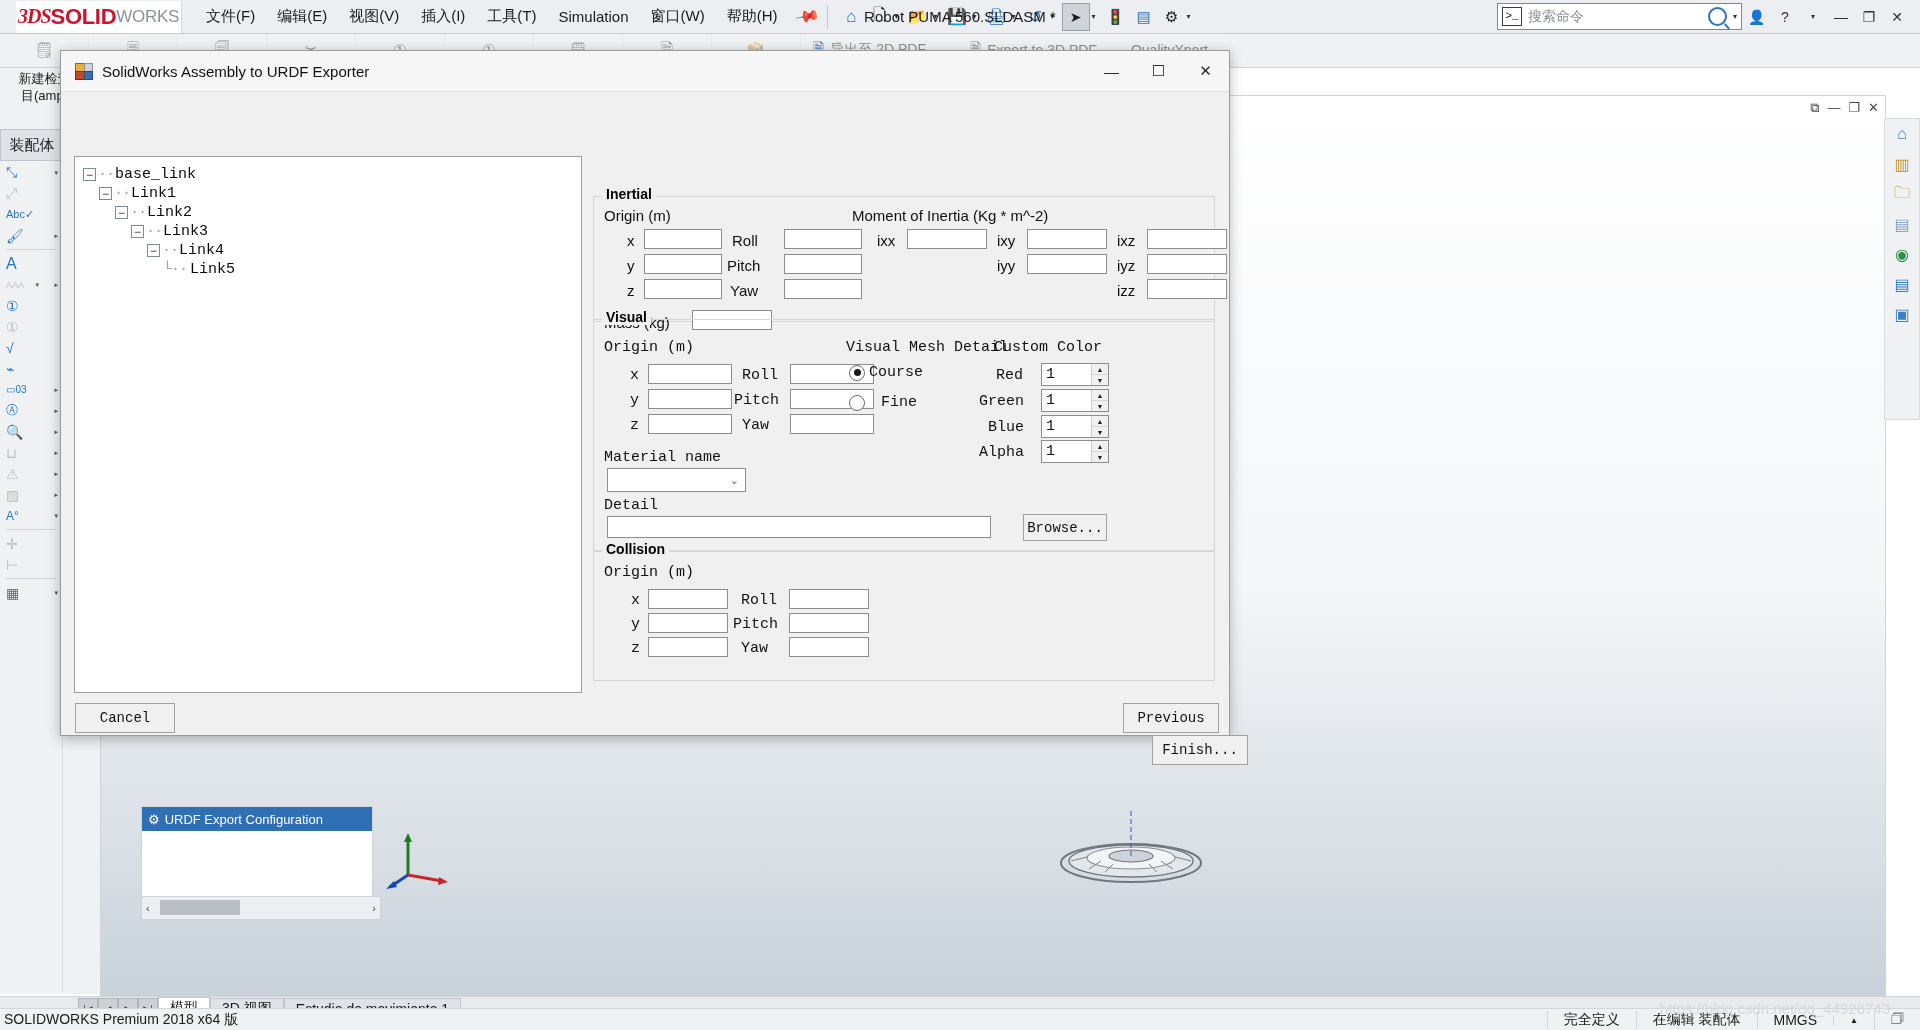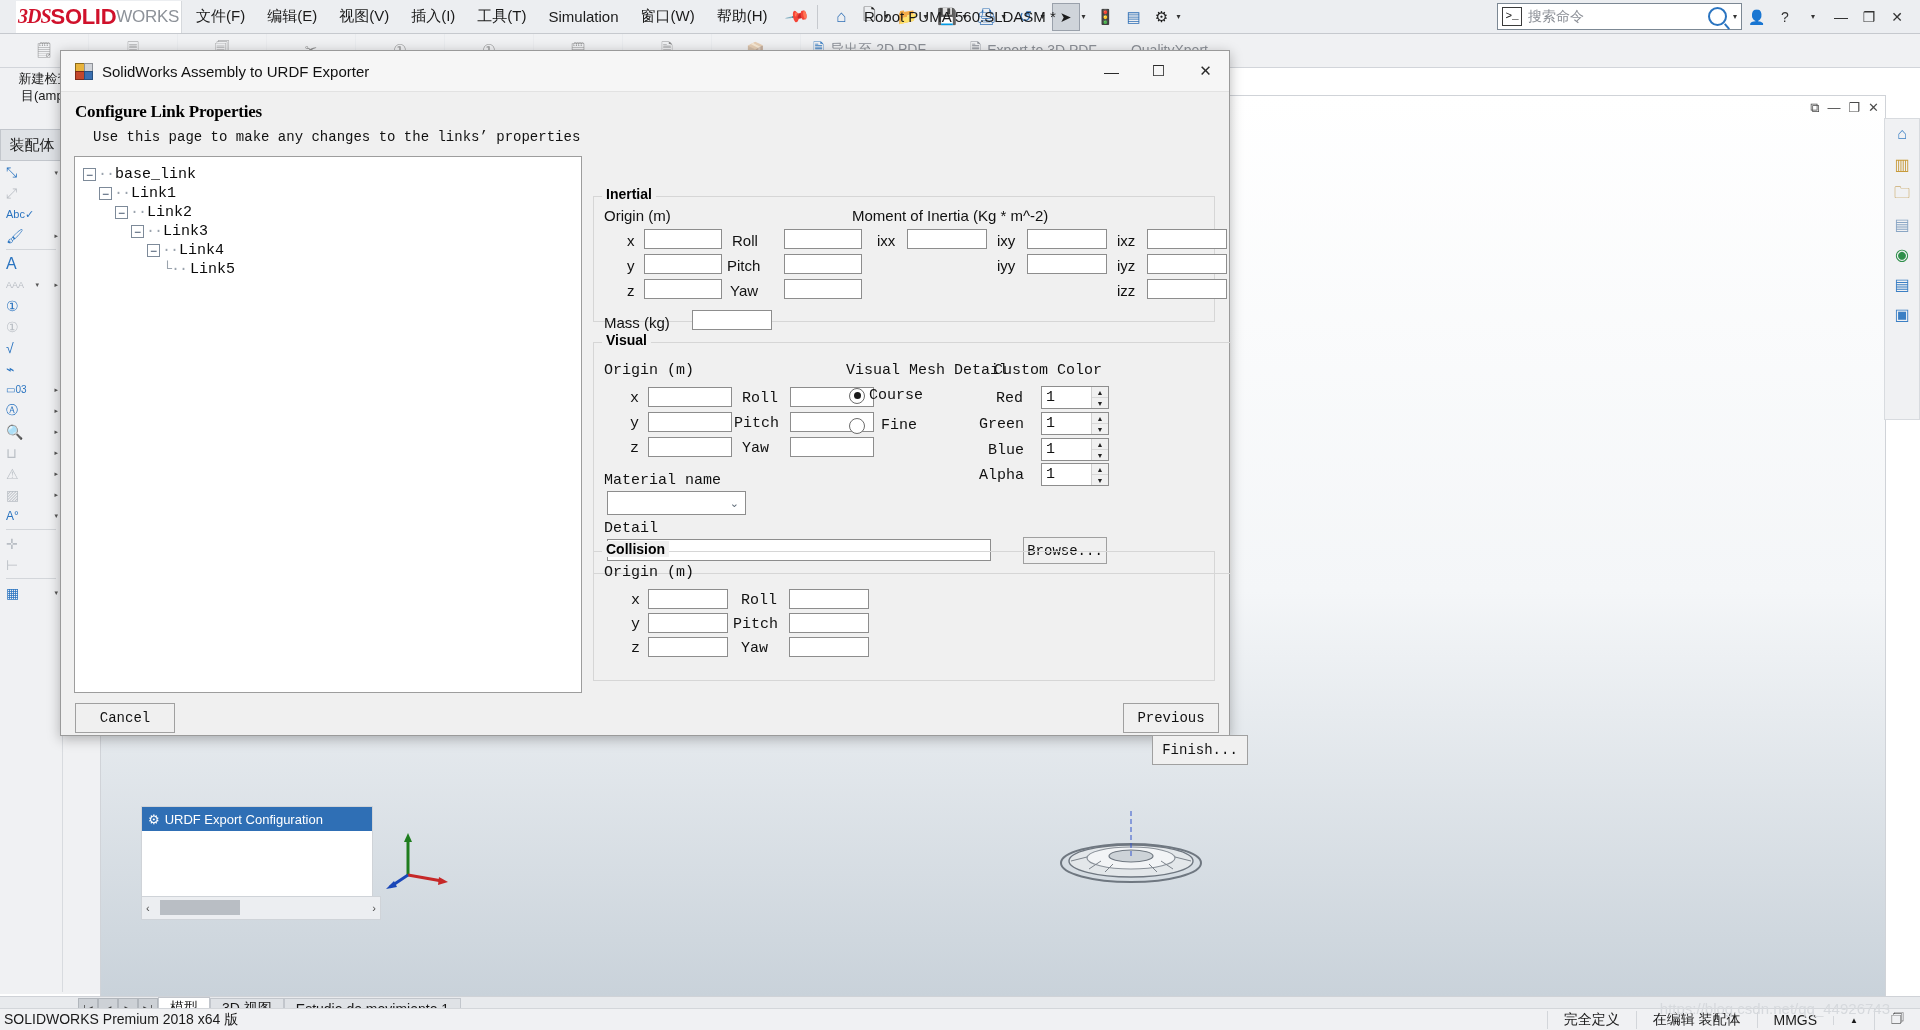--- a/index.html
+++ b/index.html
@@ -26,21 +26,21 @@
     border-right:1px solid #d6d9dd;
     margin-left:16px;
   }
   #sw-logo .ds{
     color:#d0112b;font-weight:bold;font-size:20px;font-style:italic;
     font-family:"Liberation Serif",serif;letter-spacing:-1px;
   }
   #sw-logo .sol{color:#d0112b;font-weight:bold;font-size:22px;letter-spacing:-.3px;}
   #sw-logo .wrk{color:#8d9299;font-weight:normal;font-size:17px;letter-spacing:-.3px;}
 
-  .menubar{display:flex;align-items:center;margin-left:12px;gap:18px;}
+  .menubar{display:flex;align-items:center;margin-left:22px;gap:18px;}
   .menubar .mi{font-size:15px;color:#1a1a1a;cursor:default;padding:2px 2px;}
   .pin{margin-left:18px;color:#2a74c0;font-size:16px;transform:rotate(35deg);}
 
   .toolsep{width:1px;height:24px;background:#c6c9ce;margin:0 10px;}
   .tbar{display:flex;align-items:center;gap:2px;}
   .tbtn{display:flex;align-items:center;justify-content:center;width:26px;height:26px;}
   .caret{font-size:8px;color:#333;margin-right:5px;}
   .tbtn.sel{background:#cfd4da;border:1px solid #9aa1ab;}
 
   #doc-title{
@@ -155,21 +155,21 @@
   .tbox{width:11px;height:11px;border:1px solid #7d8a99;background:#fff;
     display:inline-flex;align-items:center;justify-content:center;
     font-size:12px;line-height:8px;color:#2b3f5a;margin-right:2px;font-family:"Liberation Sans",sans-serif;}
   .tdot{color:#9aa3ad;letter-spacing:-1px;margin-right:1px;}
 
   
   .grp{position:absolute;border:1px solid #d6d6d6;border-top:1px solid #d6d6d6;}
   .grp > .glabel{position:absolute;top:-11px;left:8px;background:#f0f0f0;padding:0 4px;
     font-weight:bold;font-size:14px;color:#000;font-family:"Liberation Sans",sans-serif;}
   #grp-inertial{left:532px;top:145px;width:620px;height:124px;}
-  #grp-visual{left:532px;top:291px;width:620px;height:230px;padding-left:16px;}
+  #grp-visual{left:532px;top:268px;width:620px;height:230px;}
   #grp-collision{left:532px;top:500px;width:620px;height:128px;}
 
   .lbl-sans{font-family:"Liberation Sans",sans-serif;font-size:15px;color:#111;}
   .lbl-mono{font-family:"Liberation Mono",monospace;font-size:15px;color:#111;}
   .tf{background:#fff;border:1px solid #8d8d8d;height:20px;box-sizing:border-box;}
 
   
   .radio{width:14px;height:14px;border:1px solid #6c6c6c;border-radius:50%;background:#fff;
     display:inline-flex;align-items:center;justify-content:center;}
   .radio.on:after{content:"";width:7px;height:7px;border-radius:50%;background:#1a1a1a;}
@@ -475,24 +475,20 @@
         </div>
       <div>
           <span>☐</span>
         </div>
       <div>
           <span>✕</span>
         </div>
     </div>
   </div>
 
-  <div id="dlg-head">
-    <h1>Configure Link Properties</h1>
-    <p>Use this page to make any changes to the links’ properties</p>
-  </div>
 
   <div id="linktree">
     <div class="trow" style="padding-left:0px;">
       <span class="tbox">−</span>
         <span class="tdot">··</span>
       <span>base_link</span>
     </div>
     <div class="trow" style="padding-left:16px;">
       <span class="tbox">−</span>
         <span class="tdot">··</span>

